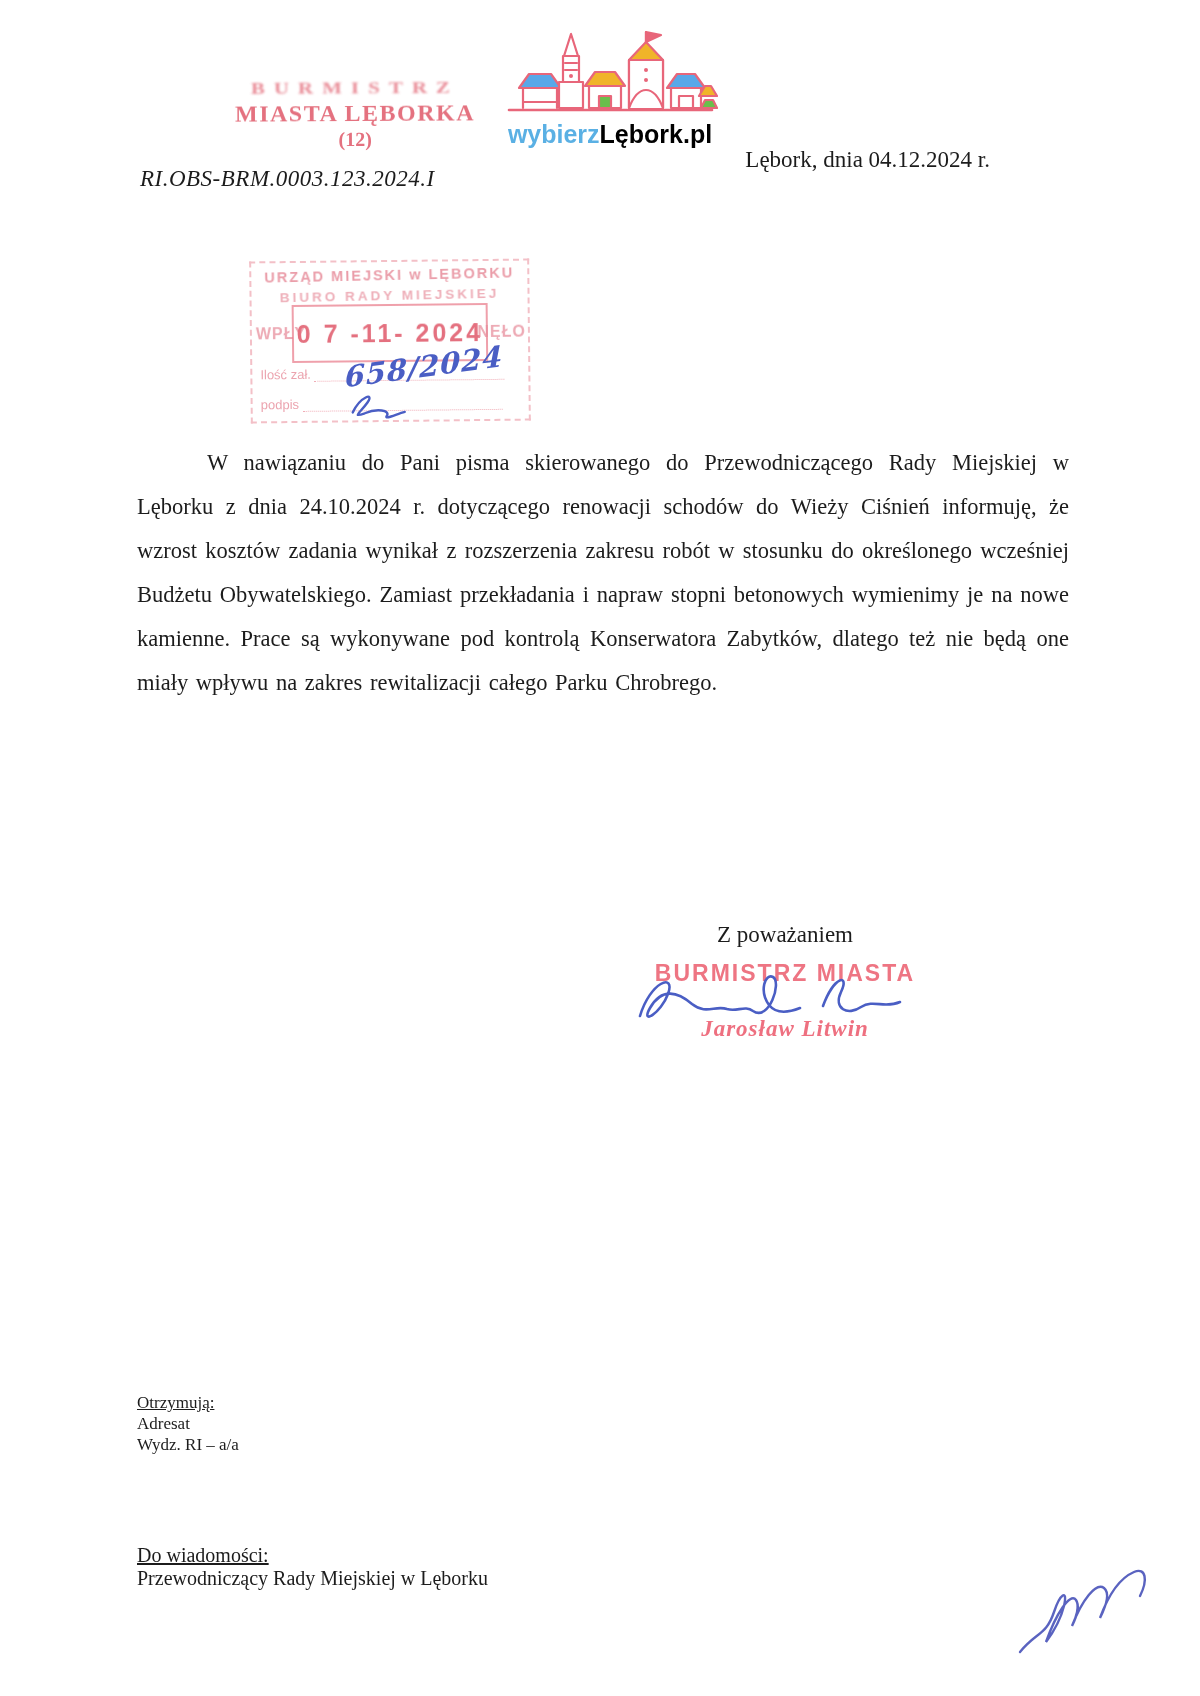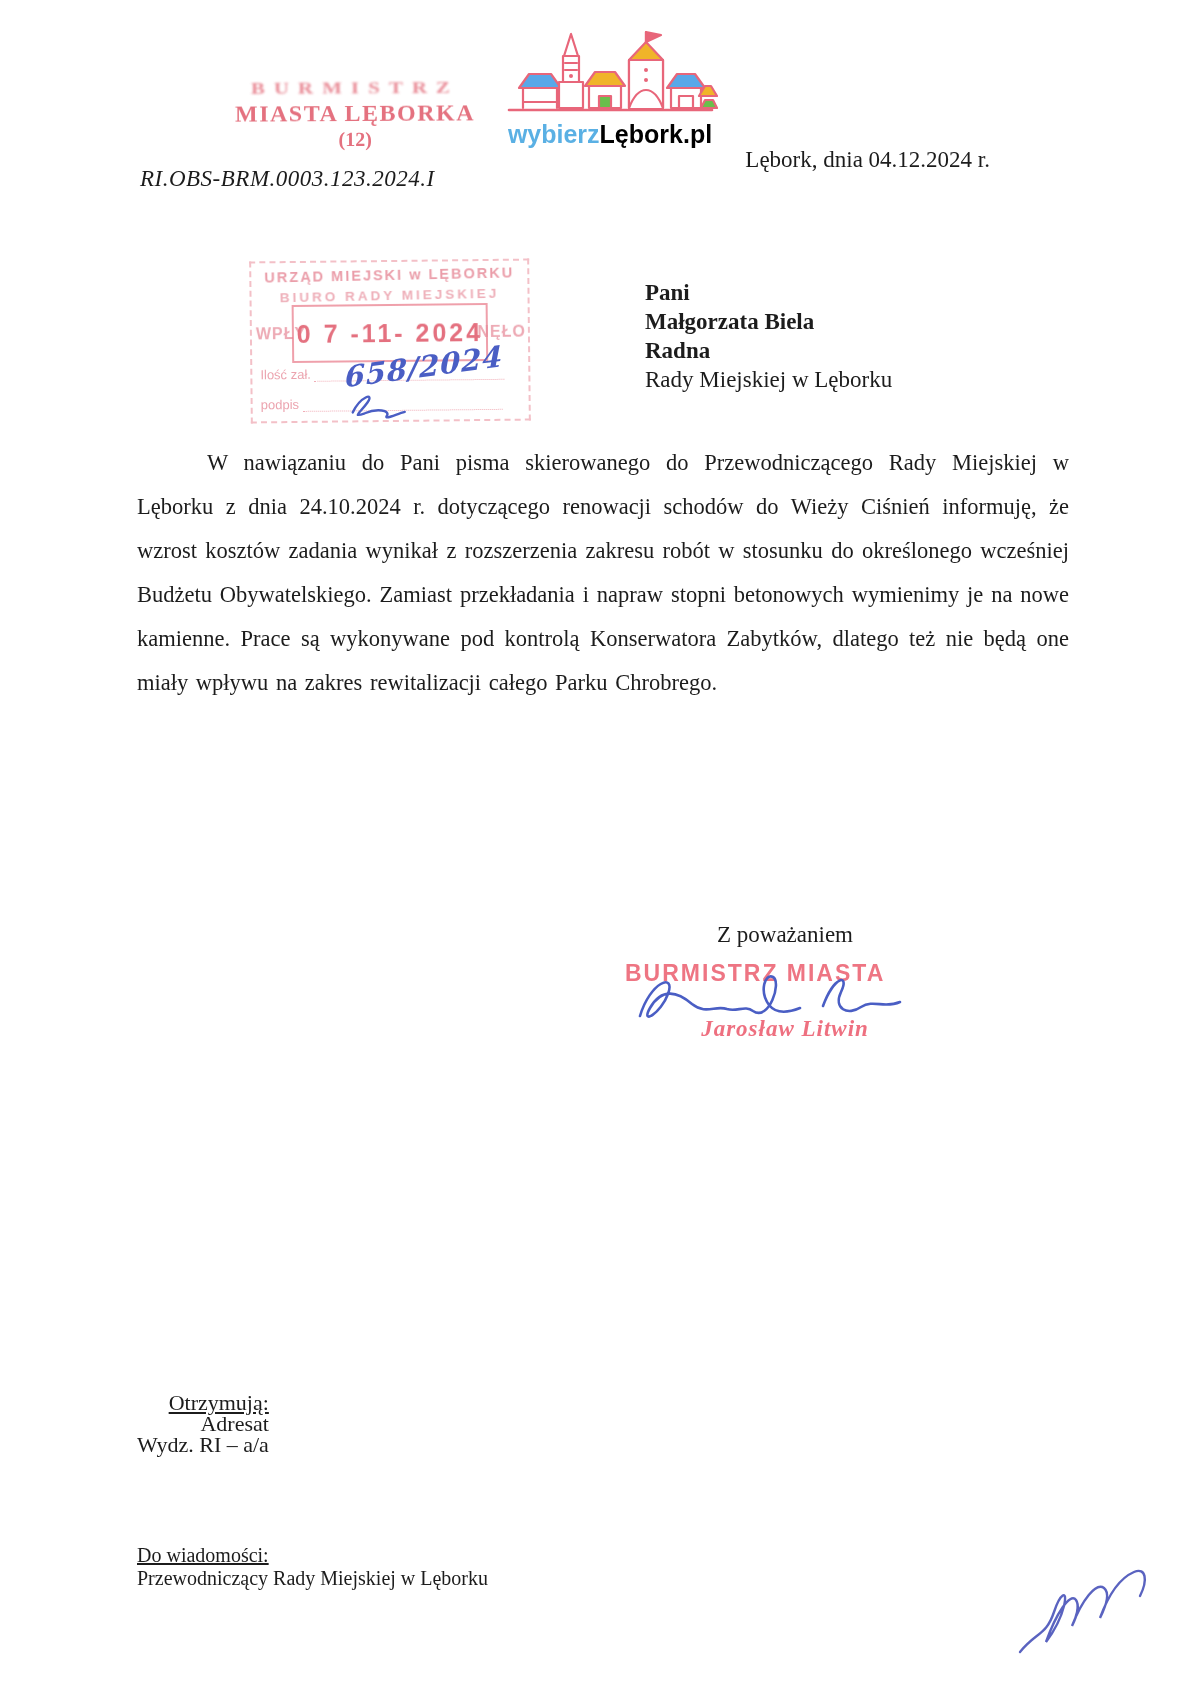--- a/index.html
+++ b/index.html
@@ -63,33 +63,33 @@
   .recipient .b{font-weight:bold;}
   
   .body-par{
     position:absolute;left:137px;top:441px;width:932px;
     font-size:22.5px;line-height:44px;text-align:justify;text-indent:70px;
     word-spacing:2px;
   }
   
   .salutation{position:absolute;left:640px;top:922px;width:290px;text-align:center;font-size:23px;}
   .title-stamp{
-    position:absolute;left:625px;top:960px;width:320px;
+    position:absolute;left:625px;top:960px;width:320px;text-align:center;
     color:#ee7583;font-family:"Liberation Sans",sans-serif;font-weight:bold;
     font-size:23px;letter-spacing:2px;filter:blur(.4px);white-space:nowrap;
   }
   .signer-ink{position:absolute;left:618px;top:964px;}
   .signer-name{
     position:absolute;left:625px;top:1016px;width:320px;text-align:center;
     color:#ee7080;font-weight:bold;font-style:italic;font-size:23px;letter-spacing:1px;
     filter:blur(.2px);
   }
   
   .footer-block{position:absolute;left:137px;font-family:"Liberation Serif",serif;}
-  .fb1{top:1392px;font-size:22px;line-height:21px;text-align:right;}
+  .fb1{top:1392px;font-size:17px;line-height:21px;}
   .fb2{top:1544px;font-size:20px;line-height:23px;}
   .u{text-decoration:underline;}
   .paraph{position:absolute;left:1000px;top:1548px;}
 </style>
 </head>
 <body>
 
 <div id="page">
 
   <div class="sender-stamp">
@@ -162,26 +162,20 @@
       <span class="dots" style="width:200px;"></span>
     </div>
     <div class="hand-number">658/2024</div>
     <div class="clerk-sig">
       <svg width="60" height="30" viewBox="0 0 60 30" fill="none">
         <path d="M4 22 C12 6 26 2 19 12 C12 22 2 28 16 23 C28 18 42 20 38 26 C35 30 48 24 56 22" stroke="#4a5ec4" stroke-width="2.4" stroke-linecap="round" fill="none"></path>
       </svg>
     </div>
   </div>
 
-  <div class="recipient">
-    <div class="b">Pani</div>
-    <div class="b">Małgorzata Biela</div>
-    <div class="b">Radna</div>
-    <div>Rady Miejskiej w Lęborku</div>
-  </div>
 
   <div class="body-par">W nawiązaniu do Pani pisma skierowanego do Przewodniczącego Rady Miejskiej w Lęborku z dnia 24.10.2024 r. dotyczącego renowacji schodów do Wieży Ciśnień informuję, że wzrost kosztów zadania wynikał z rozszerzenia zakresu robót w stosunku do określonego wcześniej Budżetu Obywatelskiego. Zamiast przekładania i napraw stopni betonowych wymienimy je na nowe kamienne. Prace są wykonywane pod kontrolą Konserwatora Zabytków, dlatego też nie będą one miały wpływu na zakres rewitalizacji całego Parku Chrobrego.</div>
 
   <div class="salutation">Z poważaniem</div>
   <div class="title-stamp">BURMISTRZ MIASTA</div>
   <div class="signer-ink">
     <svg width="300" height="72" viewBox="0 0 300 72" fill="none">
       <path d="M22 52 C32 18 58 8 50 30 C43 49 22 62 32 44 C44 23 60 28 74 40 C88 51 97 41 109 45 C119 48 127 41 135 47 C151 58 164 18 155 13 C147 9 141 27 151 41 C159 51 172 48 182 44" stroke="#4a5ec4" stroke-width="2.6" stroke-linecap="round" fill="none"></path>
       <path d="M205 42 C216 12 232 9 223 28 C215 45 230 52 243 43 C256 35 266 45 282 38" stroke="#4a5ec4" stroke-width="2.6" stroke-linecap="round" fill="none"></path>
     </svg>

